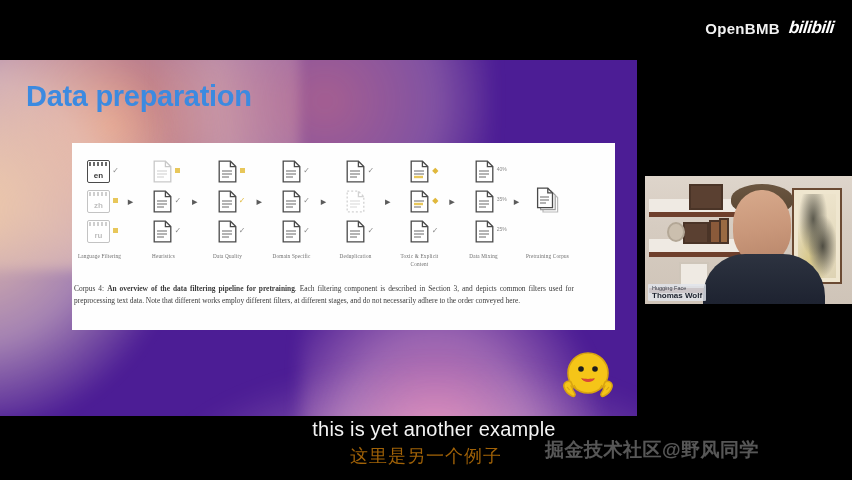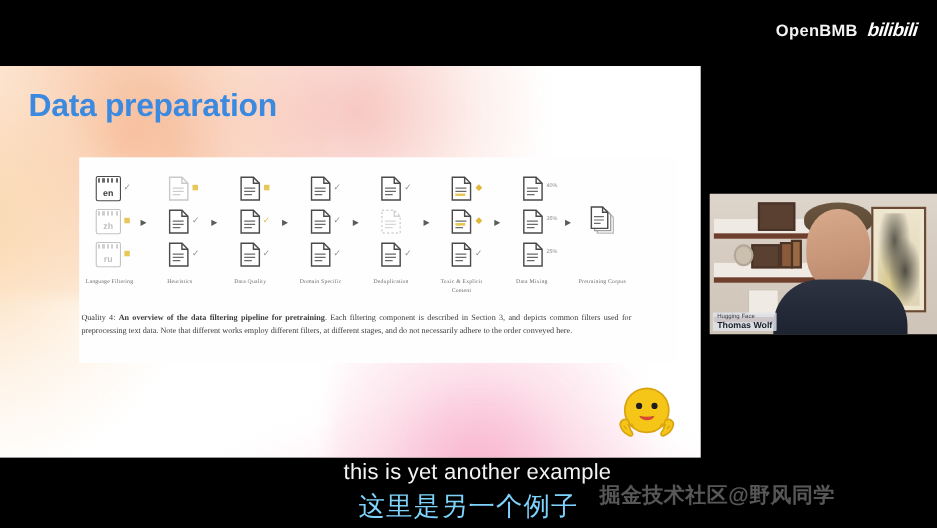--- a/index.html
+++ b/index.html
@@ -6,21 +6,21 @@
   body{width:852px;height:480px;overflow:hidden;font-family:"Liberation Sans",sans-serif;}
   #stage{position:relative;width:852px;height:480px;background:#000;}
 
   
   .brand{position:absolute;top:18px;right:18px;display:flex;align-items:center;gap:9px;}
   .brand-name{color:#f2f2f2;font-size:15px;font-weight:700;letter-spacing:.3px;}
   .brand-logo{color:#ffffff;font-size:17px;font-weight:700;font-style:italic;letter-spacing:-.5px;
               transform:skewX(-6deg);}
 
   
-  #slide{position:absolute;left:0;top:60px;width:637px;height:356px;background:#ffffff;overflow:hidden;}
+  #slide{position:absolute;left:0;top:60px;width:637px;height:356px;background:#4c1d95;overflow:hidden;}
   .bg-peach{position:absolute;left:-120px;top:-150px;width:420px;height:360px;
             background:radial-gradient(circle at 55% 60%, rgba(244,164,120,.85) 0%, rgba(248,196,160,.55) 38%, rgba(255,236,222,.22) 62%, rgba(255,255,255,0) 78%);
             filter:blur(6px);}
   .bg-peach2{position:absolute;left:-160px;top:-60px;width:330px;height:420px;
             background:radial-gradient(ellipse at 40% 50%, rgba(250,214,170,.9) 0%, rgba(253,232,208,.5) 45%, rgba(255,255,255,0) 76%);
             filter:blur(8px);}
   .bg-rose{position:absolute;left:160px;top:-120px;width:330px;height:230px;
             background:radial-gradient(ellipse at 50% 70%, rgba(240,150,140,.55) 0%, rgba(250,205,195,.3) 48%, rgba(255,255,255,0) 76%);
             filter:blur(9px);}
   .bg-pink{position:absolute;left:300px;top:195px;width:300px;height:250px;
@@ -86,21 +86,21 @@
                background:linear-gradient(180deg,#6b5640 0%,#5a4733 100%);}
   .person-body{position:absolute;left:58px;top:78px;width:122px;height:52px;border-radius:42px 42px 0 0;
                background:linear-gradient(180deg,#2d3340 0%,#1d2230 100%);}
   .cam-name{position:absolute;left:3px;bottom:3px;padding:1px 4px;background:rgba(225,228,235,.82);
             color:#1a1f2b;font-size:8px;font-weight:700;line-height:1.15;border-radius:1px;}
   .cam-name .sub{display:block;font-size:5.5px;font-weight:400;opacity:.85;}
 
   
   #subs{position:absolute;left:0;top:418px;width:852px;text-align:center;}
   #sub-en{font-size:20px;color:#f4f4f4;letter-spacing:.2px;padding-left:16px;}
-  #sub-zh{font-size:24px;color:#7dd3fc;margin-top:3px;letter-spacing:1px;text-align:center;}
+  #sub-zh{font-size:18px;color:#a16207;margin-top:3px;letter-spacing:1px;text-align:center;}
   #watermark{position:absolute;left:545px;top:437px;font-size:19px;font-weight:700;
              color:rgba(255,255,255,.34);letter-spacing:.5px;white-space:nowrap;}
 </style>
 </head>
 <body>
 
 <div id="stage">
 
   <div class="brand">
     <span class="brand-name">OpenBMB</span>
@@ -444,21 +444,21 @@
         <div class="label-cell" style="width:55px">
             <div class="stage-label">Data Mixing</div>
           </div>
         <div style="width:12px"></div>
         <div class="label-cell" style="width:55px">
             <div class="stage-label">Pretraining Corpus</div>
           </div>
       </div>
 
       <div id="caption">
-        <span>Quality 4:</span>
+        <span>Corpus 4:</span>
         <b>An overview of the data filtering pipeline for pretraining</b><span>. Each filtering component is described in Section 3, and depicts common filters used for preprocessing text data. Note that different works employ different filters, at different stages, and do not necessarily adhere to the order conveyed here.</span>
       </div>
     </div>
 
     <div id="hf">
       <svg width="62" height="56" viewBox="0 0 62 56">
         <ellipse cx="31" cy="25" rx="20" ry="20" fill="#f5c518" stroke="#d9a411" stroke-width="1.6"></ellipse>
         <circle cx="24" cy="21" r="2.8" fill="#1d1d1d"></circle>
         <circle cx="38" cy="21" r="2.8" fill="#1d1d1d"></circle>
         <path d="M24 30c2.6 4.6 11 4.6 14 0 -3 1.2-11 1.2-14 0z" fill="#b8322a"></path>

